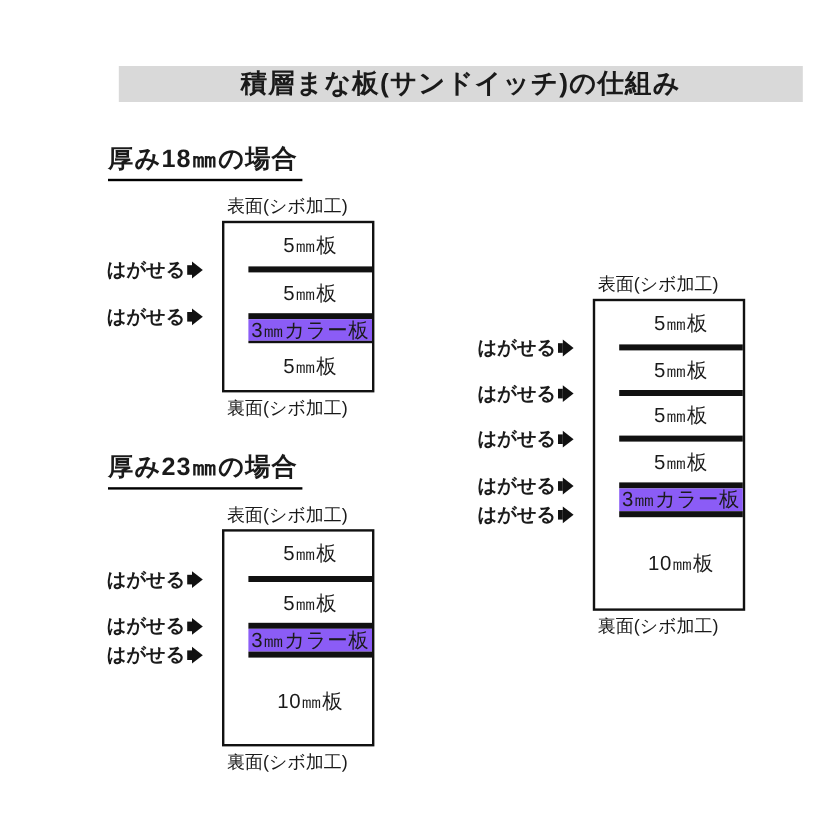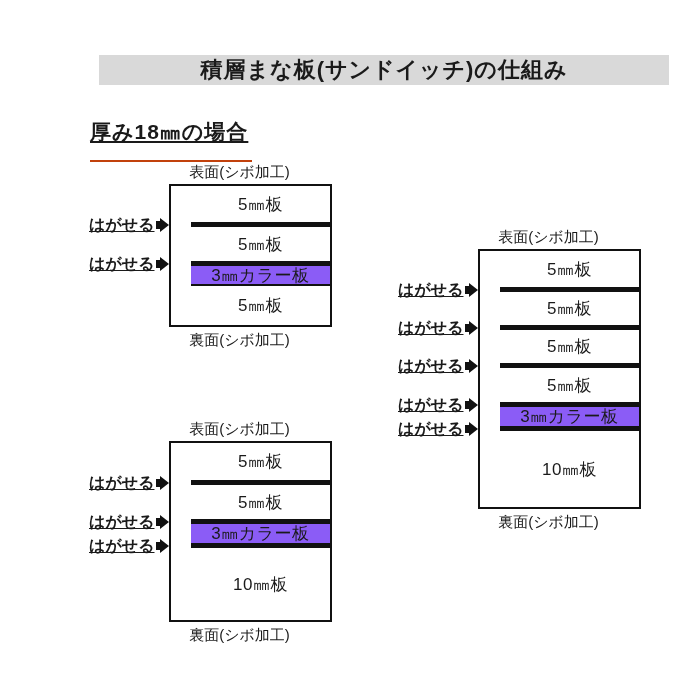--- a/index.html
+++ b/index.html
@@ -11,46 +11,46 @@
   .canvas { position:absolute; left:0; top:0; width:700px; height:700px; }
 
   .title-bar {
     position:absolute; left:67px; top:55px; width:570px; height:30px;
     background:#d9d9d9; display:flex; align-items:center; justify-content:center;margin-left:32px;
   }
   .title-bar span { font-size:22px; font-weight:700; letter-spacing:1px; }
 
   .section-heading {
     position:absolute; font-size:21px; font-weight:700; letter-spacing:1px;
-    border-bottom:2px solid #c2410c; padding:0 4px 14px 0; white-space:nowrap;text-decoration:underline;
+    border-bottom:2px solid #000000; padding:0 4px 3px 0; white-space:nowrap;
   }
   .note { position:absolute; font-size:18px; line-height:25px; letter-spacing:0.5px; }
   .note .line2 { padding-left:19px; }
 
   .diagram { position:absolute; width:221px; }
   .surface-label, .back-label {
     position:absolute; left:80px; width:141px; text-align:center;
     font-size:15px; white-space:nowrap;
   }
   .box {
-    position:absolute; left:80px; top:21px; width:163px;
+    position:absolute; left:96px; top:21px; width:127px;
     box-sizing:border-box; border:2px solid #111; background:#fff;padding-left:20px;
   }
   .layer {
     display:flex; align-items:center; justify-content:center;
     font-size:17px; letter-spacing:0.5px;
   }
   .layer.color-board { background:#8b5cf6; }
   .sep { height:5px; background:#111; }
   .sep-thin { height:2px; background:#111; }
 
   .peel {
     position:absolute; left:0; width:80px; height:20px;
     display:flex; align-items:center; justify-content:flex-start;
-    font-size:16px; font-weight:700; white-space:nowrap;text-decoration:underline;
+    font-size:16px; font-weight:700; white-space:nowrap;
   }
   .arrow-icon { display:flex; align-items:center; margin-left:1px; }
   .arrow-tail { width:4px; height:8px; background:#111; }
   .arrow-head {
     width:0; height:0;
     border-top:7px solid transparent; border-bottom:7px solid transparent;
     border-left:9px solid #111;
   }
 
   
@@ -90,20 +90,21 @@
     <div class="peel" style="top:91px;">
       <span>はがせる</span>
       <span class="arrow-icon">
           <span class="arrow-tail"></span>
           <span class="arrow-head"></span>
         </span>
     </div>
     <div class="back-label" style="top:168px;">裏面(シボ加工)</div>
   </div>
 
+  <div class="section-heading" style="left:90px; top:375px;">厚み23㎜の場合</div>
 
   <div class="diagram d2" style="left:89px; top:420px;">
     <div class="surface-label">表面(シボ加工)</div>
     <div class="box">
       <div class="layer h5a">5㎜板</div>
       <div class="sep"></div>
       <div class="layer h5b">5㎜板</div>
       <div class="sep"></div>
       <div class="layer h3 color-board">3㎜カラー板</div>
       <div class="sep"></div>

